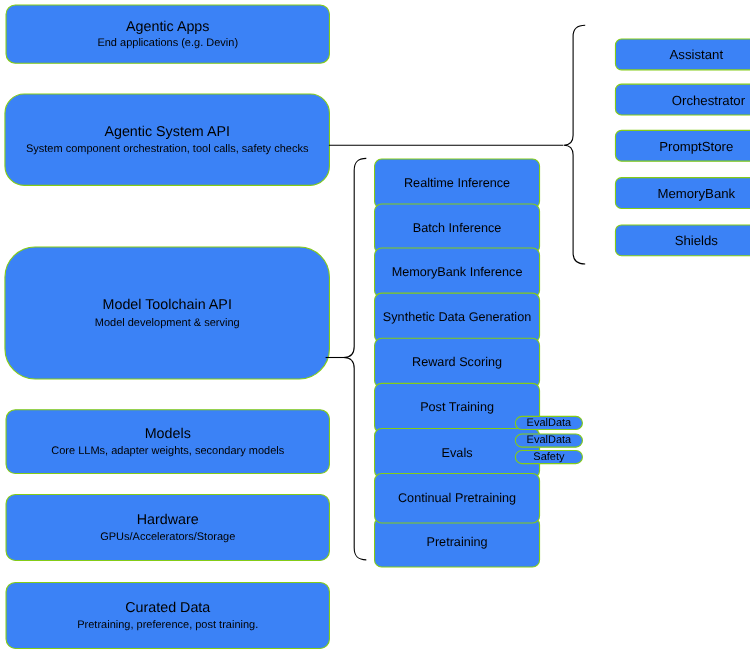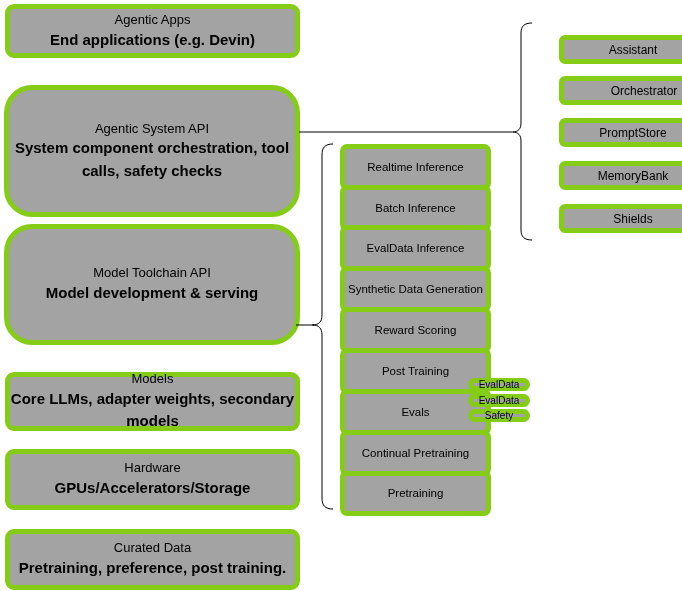--- a/index.html
+++ b/index.html
@@ -7,32 +7,32 @@
     position:relative;
     width:682px;height:591px;
     background:#ffffff;
     font-family:"Liberation Sans", sans-serif;
     color:#000000;
     overflow:hidden;
   }
   .node{
     position:absolute;
     box-sizing:border-box;
-    border:5px solid #84cc16;
-    background:#a3a3a3;
+    border:1px solid #84cc16;
+    background:#3b82f6;
     display:flex;
     flex-direction:column;
     align-items:center;
     justify-content:center;
     text-align:center;
   }
   .lbox{left:5px;width:295px;border-radius:9px;}
   .lbox.big{left:4px;width:296px;border-radius:28px;}
   .ltitle{font-size:13px;line-height:1.35;}
-  .lsub{font-size:15px;line-height:1.5;font-weight:bold;}
+  .lsub{font-size:10px;line-height:1.5;}
   .mbox{
     left:312px;width:151px;height:46px;
     border-radius:7px;
     font-size:11.5px;
     white-space:nowrap;
   }
   .rbox{
     left:531px;width:148px;height:29px;
     border-radius:6px;
     font-size:12px;
@@ -64,21 +64,21 @@
 
     <path d="M532,23 C524,23 521,26.5 521,33 L521,123 C521,128.5 518.5,132 512.5,132
              C518.5,132 521,135.5 521,141 L521,230 C521,236.5 524,240 532,240" fill="none" stroke="#000000" stroke-width="1"></path>
   </svg>
 
   <div class="node lbox" style="top:4px;height:54px;">
     <div class="ltitle">Agentic Apps</div>
     <div class="lsub">End applications (e.g. Devin)</div>
   </div>
 
-  <div class="node lbox big" style="top:85px;height:132px;">
+  <div class="node lbox big" style="top:85px;height:84px;border-radius:18px;">
     <div class="ltitle">Agentic System API</div>
     <div class="lsub">System component orchestration, tool calls, safety checks</div>
   </div>
 
   <div class="node lbox big" style="top:224px;height:121px;">
     <div class="ltitle">Model Toolchain API</div>
     <div class="lsub">Model development &amp; serving</div>
   </div>
 
   <div class="node lbox" style="top:372px;height:59px;">
@@ -91,21 +91,21 @@
     <div class="lsub">GPUs/Accelerators/Storage</div>
   </div>
 
   <div class="node lbox" style="top:529px;height:61px;">
     <div class="ltitle">Curated Data</div>
     <div class="lsub">Pretraining, preference, post training.</div>
   </div>
 
   <div class="node mbox" style="top:144px;">Realtime Inference</div>
   <div class="node mbox" style="top:185px;">Batch Inference</div>
-  <div class="node mbox" style="top:225px;">EvalData Inference</div>
+  <div class="node mbox" style="top:225px;">MemoryBank Inference</div>
   <div class="node mbox" style="top:266px;">Synthetic Data Generation</div>
   <div class="node mbox" style="top:307px;">Reward Scoring</div>
   <div class="node mbox" style="top:348px;">Post Training</div>
   <div class="node mbox" style="top:389px;">Evals</div>
   <div class="node mbox" style="top:470px;">Pretraining</div>
   <div class="node mbox" style="top:430px;">Continual Pretraining</div>
 
   <div class="node pill" style="top:378px;">EvalData</div>
   <div class="node pill" style="top:394px;">EvalData</div>
   <div class="node pill" style="top:409px;">Safety</div>

